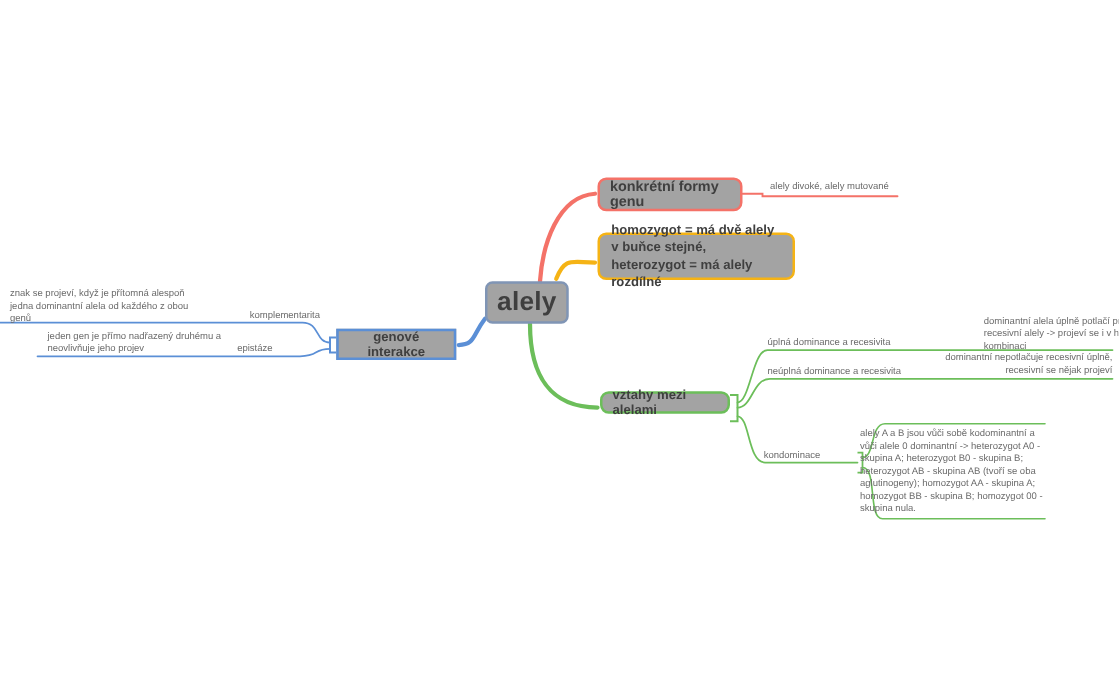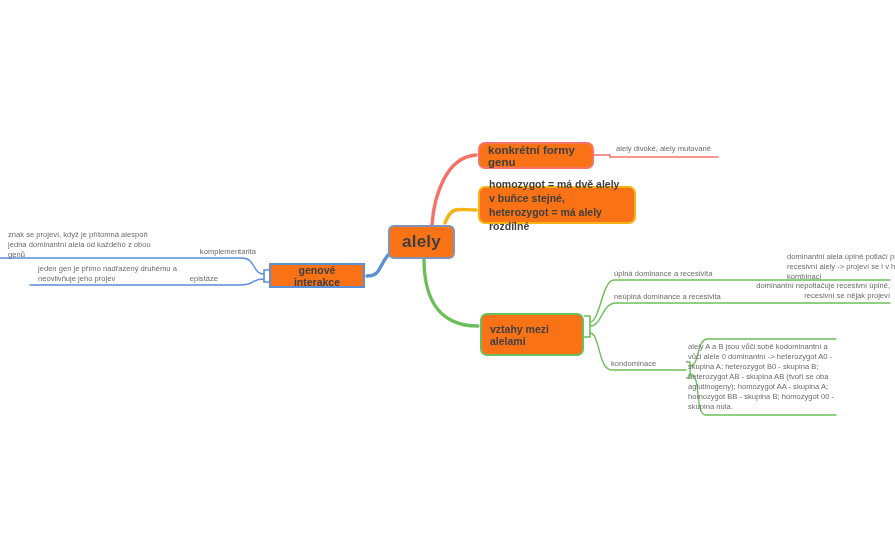--- a/index.html
+++ b/index.html
@@ -22,21 +22,21 @@
     position: absolute;
     left: 0;
     top: 0;
     width: 895px;
     height: 554px;
     pointer-events: none;
   }
   .node {
     position: absolute;
     box-sizing: border-box;
-    background: #f97316;
+    background: #a3a3a3;
     border-radius: 7px;
     border-style: solid;
     border-width: 2px;
     display: flex;
     align-items: center;
   }
   .node-text {
     display: block;
     width: 100%;
   }
@@ -47,21 +47,21 @@
     top: 225px;
     width: 67px;
     height: 34px;
     border-color: #8095b5;
     border-width: 2px;
     border-radius: 6px;
     justify-content: center;
   }
   #node-root .node-text {
     text-align: center;
-    font-size: 17px;
+    font-size: 21px;
     color: #3f3f3f;
     font-weight: bold;
     letter-spacing: .2px;
   }
 
   
   #node-konkretni {
     left: 478px;
     top: 142px;
     width: 116px;
@@ -87,21 +87,21 @@
     font-size: 10.5px;
     color: #3f3f3f;
     font-weight: bold;
     line-height: 14.2px;
   }
 
   #node-vztahy {
     left: 480px;
     top: 313px;
     width: 104px;
-    height: 43px;
+    height: 18px;
     border-color: #6cbe5a;
     padding: 0 8px;
   }
   #node-vztahy .node-text {
     font-size: 10.5px;
     color: #3f3f3f;
     font-weight: bold;
   }
 
   #node-genove {

